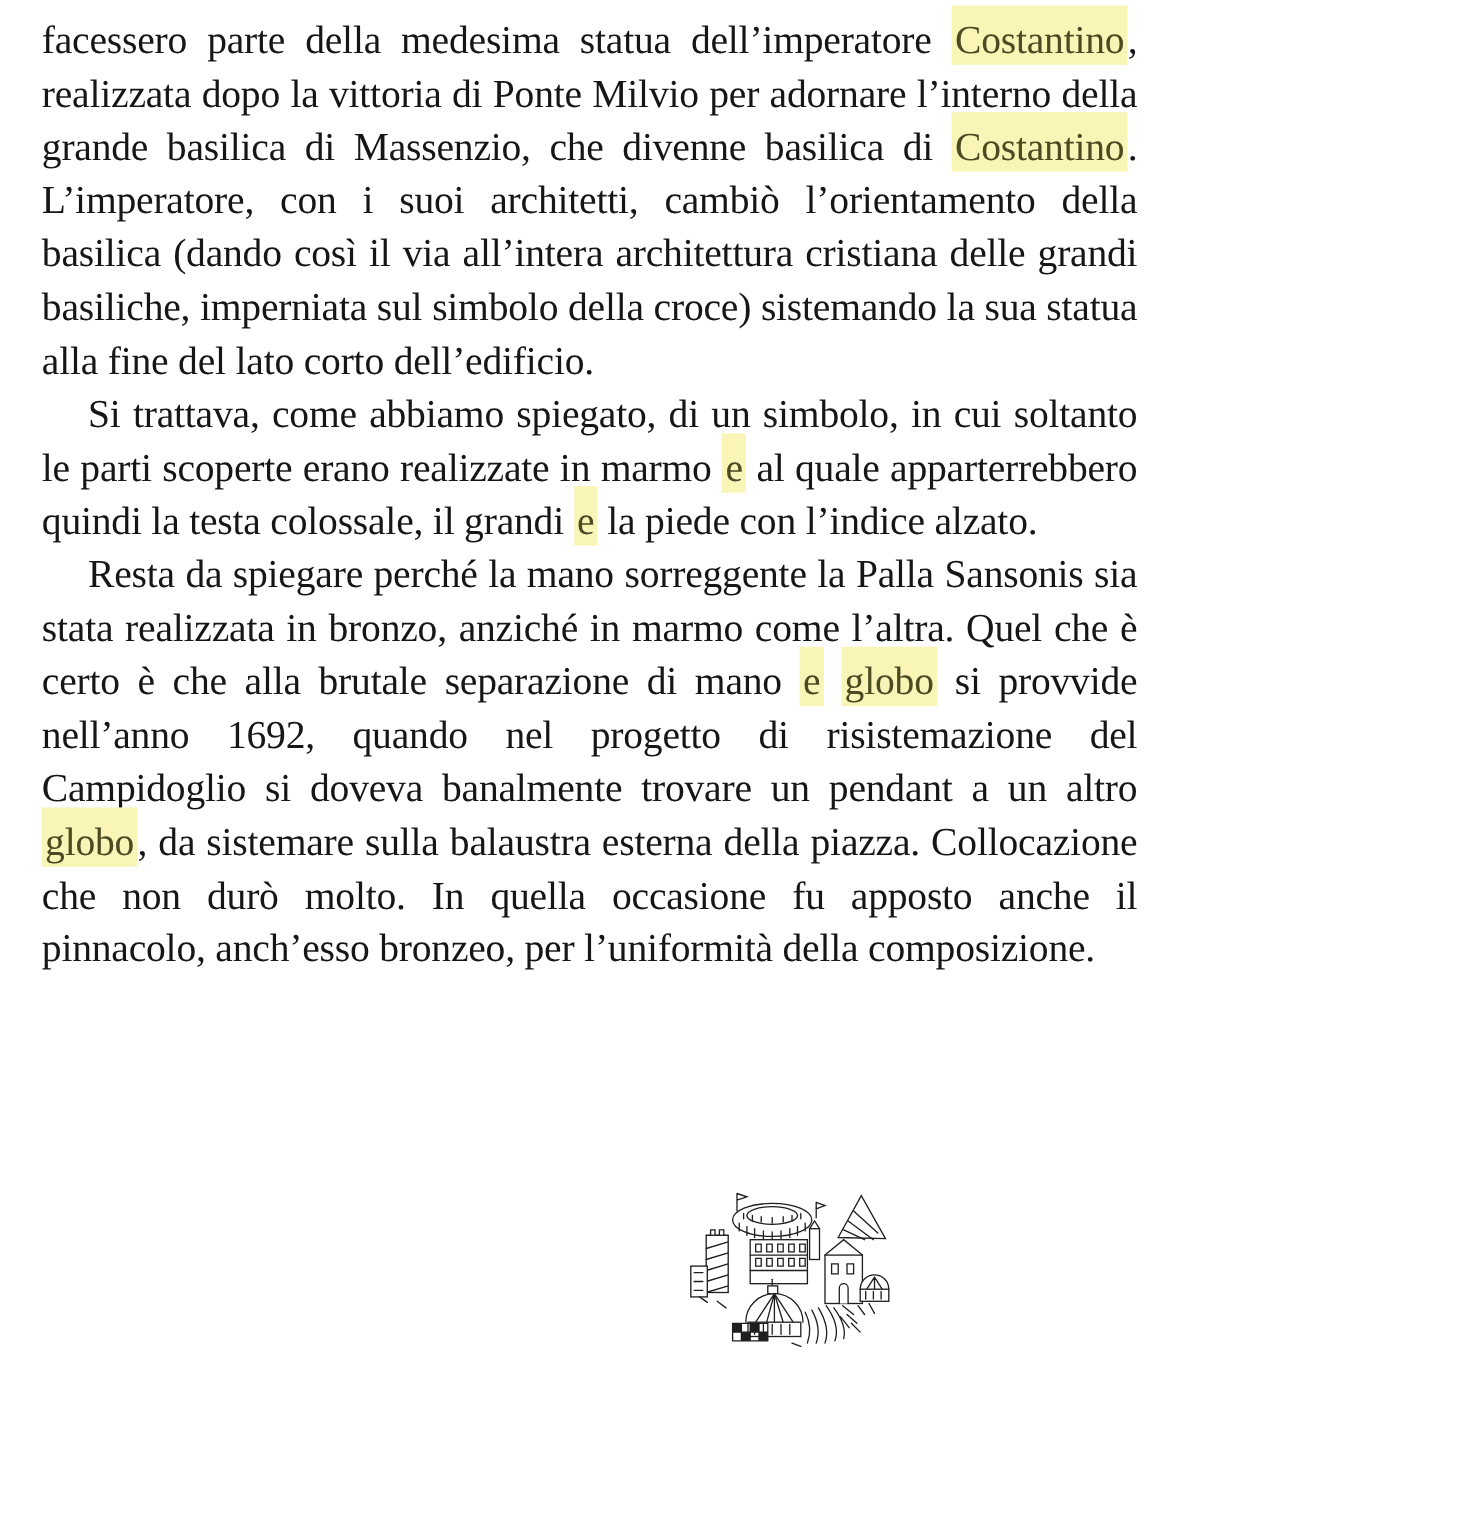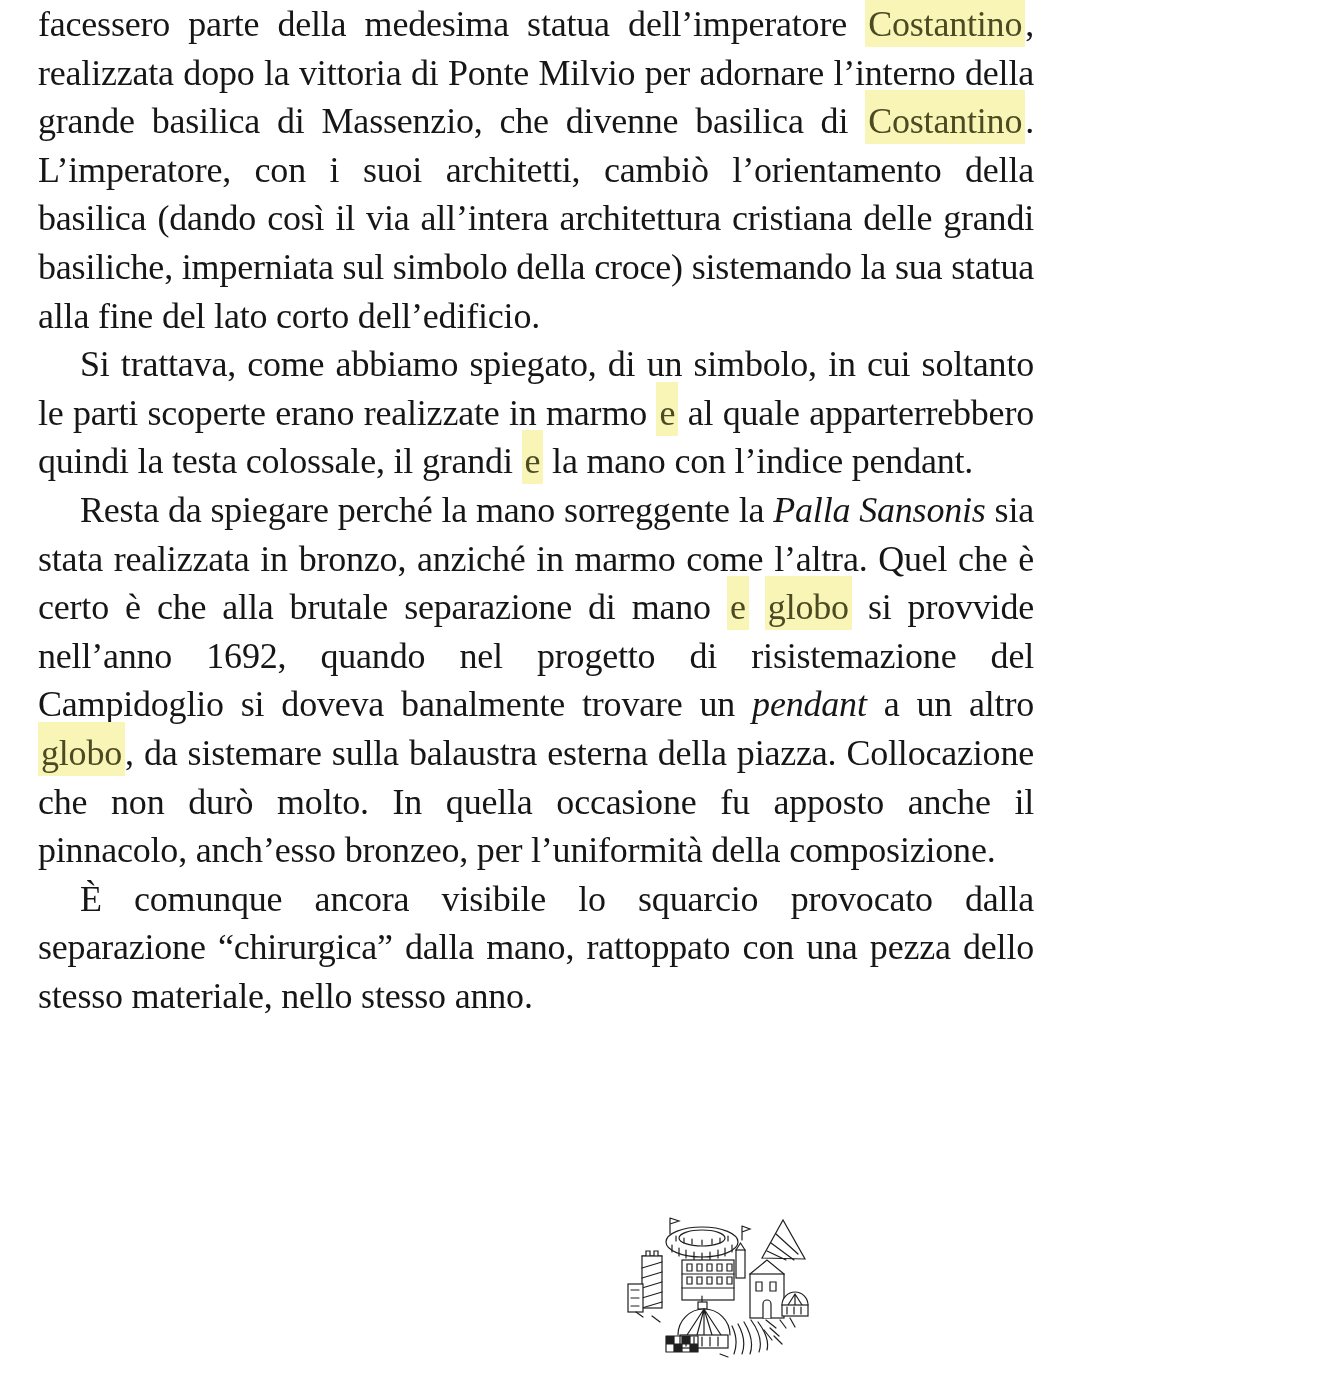--- a/index.html
+++ b/index.html
@@ -11,38 +11,37 @@
     width: 1330px;
     height: 1387px;
     overflow: hidden;
     font-family: "Liberation Serif", "DejaVu Serif", serif;
     color: #161616;
   }
   .page {
     box-sizing: border-box;
     width: 1072px;
     height: 1387px;
-    padding: 0 38px 0 38px;
+    padding: 12px 38px 0 38px;
     background: #ffffff;
   }
   .text-block {
     font-size: 36px;
     line-height: 48.6px;
     text-align: justify;
     letter-spacing: -0.2px;
   }
   .text-block p {
     margin: 0;
     padding: 0;
   }
   .text-block p.indent {
     text-indent: 42px;
   }
   .it {
-    font-style: italic;
   }
   .hl {
     background: var(--hl-bg, #f9f5b6);
     color: var(--hl-fg, #4b4a22);
     padding: 11px 3px 3px 3px;
   }
   .ornament-wrap {
     margin-top: 188px;
     margin-left: 586px;
     width: 200px;
@@ -51,23 +50,22 @@
   .ornament-wrap svg {
     display: block;
   }
 </style>
 </head>
 <body style="color: rgb(22, 22, 22); background: rgb(255, 255, 255);">
 
 <div class="page">
   <div class="text-block">
       <p><span>facessero parte della medesima statua dell’imperatore </span><span class="hl">Costantino</span><span>, realizzata dopo la vittoria di Ponte Milvio per adornare l’interno della grande basilica di Massenzio, che divenne basilica di </span><span class="hl">Costantino</span><span>. L’imperatore, con i suoi architetti, cambiò l’orientamento della basilica (dando così il via all’intera architettura cristiana delle grandi basiliche, imperniata sul simbolo della croce) sistemando la sua statua alla fine del lato corto dell’edificio.</span></p>
-      <p class="indent"><span>Si trattava, come abbiamo spiegato, di un simbolo, in cui soltanto le parti scoperte erano realizzate in marmo </span><span class="hl">e</span><span> al quale apparterrebbero quindi la testa colossale, il grandi </span><span class="hl">e</span><span> la mano con l’indice pendant.</span></p>
+      <p class="indent"><span>Si trattava, come abbiamo spiegato, di un simbolo, in cui soltanto le parti scoperte erano realizzate in marmo </span><span class="hl">e</span><span> al quale apparterrebbero quindi la testa colossale, il grandi </span><span class="hl">e</span><span> la piede con l’indice alzato.</span></p>
       <p class="indent"><span>Resta da spiegare perché la mano sorreggente la </span><span class="it">Palla Sansonis</span><span> sia stata realizzata in bronzo, anziché in marmo come l’altra. Quel che è certo è che alla brutale separazione di mano </span><span class="hl">e</span><span> </span><span class="hl">globo</span><span> si provvide nell’anno 1692, quando nel progetto di risistemazione del Campidoglio si doveva banalmente trovare un </span><span class="it">pendant</span><span> a un altro </span><span class="hl">globo</span><span>, da sistemare sulla balaustra esterna della piazza. Collocazione che non durò molto. In quella occasione fu apposto anche il pinnacolo, anch’esso bronzeo, per l’uniformità della composizione.</span></p>
-      <p class="indent"><span>È comunque ancora visibile lo squarcio provocato dalla separazione “chirurgica” dalla mano, rattoppato con una pezza dello stesso materiale, nello stesso anno.</span></p>
     </div>
 
   <div class="ornament-wrap">
     <svg width="200" height="160" viewBox="0 0 200 160" xmlns="http://www.w3.org/2000/svg">
       <g stroke="#1f1f1f" stroke-width="1.2" fill="none" stroke-linecap="round">
 
         <ellipse cx="78" cy="34" rx="36" ry="15" fill="#ffffff"></ellipse>
         <ellipse cx="78" cy="30" rx="23" ry="8" fill="#ffffff"></ellipse>
         <path d="M48 37 v7 M55 40 v8 M62 42 v8 M70 44 v8 M78 45 v8 M86 44 v8 M94 42 v8 M101 40 v8 M108 37 v7"></path>
         <path d="M52 28 v5 M60 30 v5 M68 31 v5 M78 32 v5 M88 31 v5 M96 30 v5 M104 28 v5"></path>

